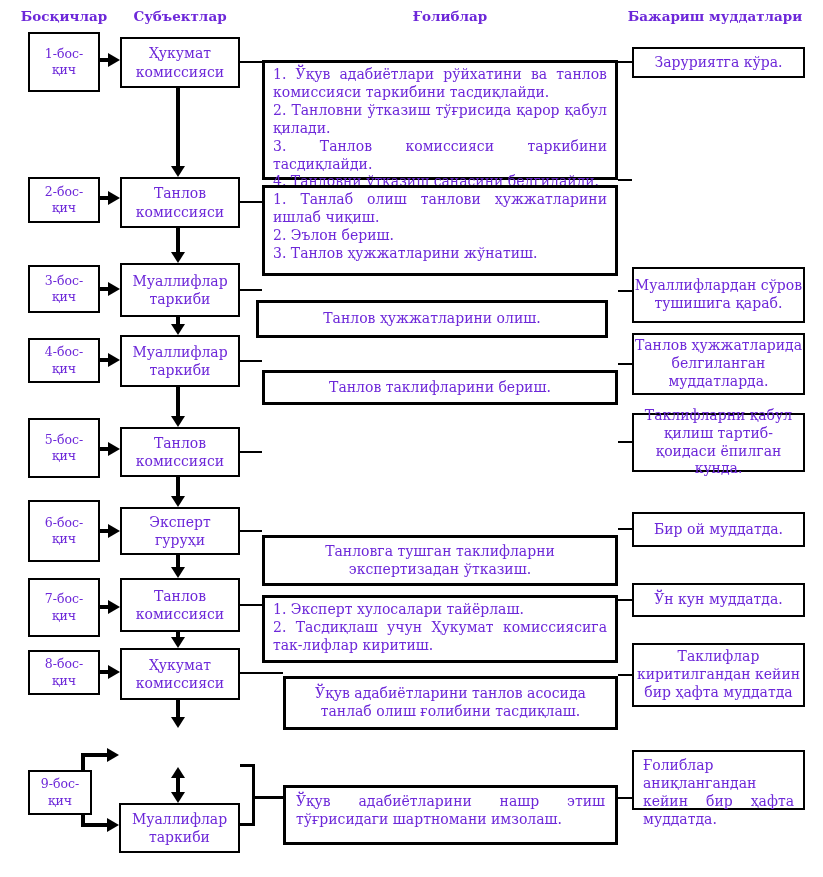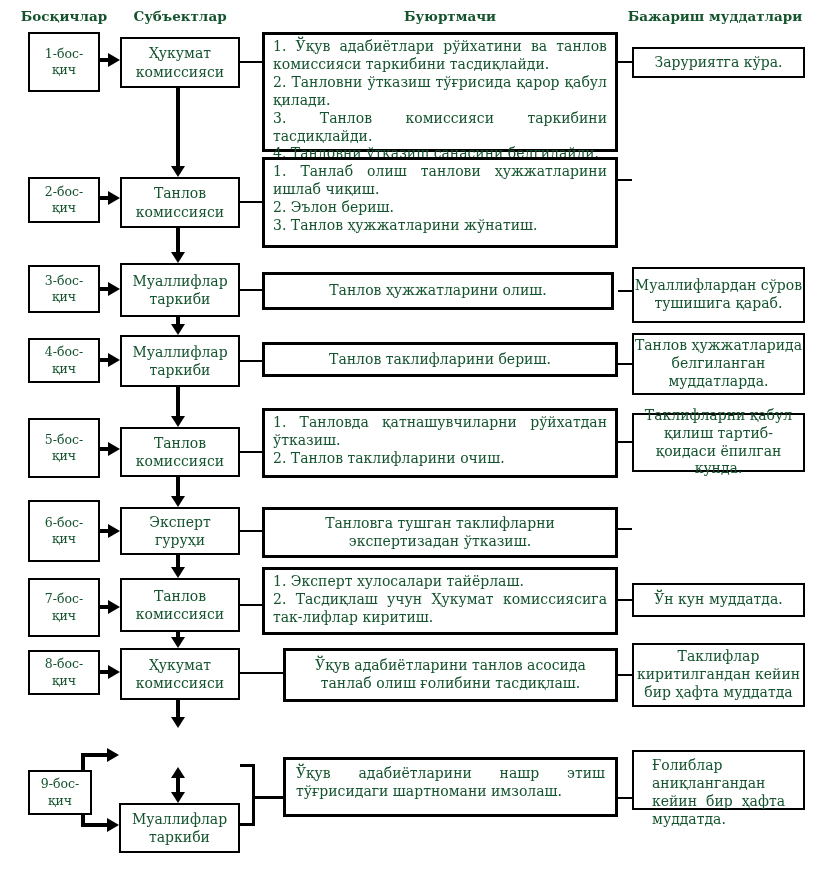--- a/index.html
+++ b/index.html
@@ -1,46 +1,46 @@
 <!DOCTYPE html>
 <html><head>
 <meta charset="utf-8">
 <style>
   html,body{margin:0;padding:0;background:#ffffff;}
   #canvas{
     position:relative;width:823px;height:877px;background:#ffffff;
-    font-family:"DejaVu Serif","Liberation Serif",serif;color:#14532d;
+    font-family:"DejaVu Serif","Liberation Serif",serif;color:#6d28d9;
     overflow:hidden;
   }
   .header{position:absolute;font-weight:bold;font-size:13.5px;text-align:center;}
   .box{
     position:absolute;border:2px solid #000;background:#fff;box-sizing:border-box;
     display:flex;align-items:center;justify-content:center;
     text-align:center;white-space:pre-line;
   }
   .stage{font-size:12.5px;line-height:1.3;}
   .subject{font-size:14px;line-height:1.32;}
-  .activity{border-width:3px;font-size:14px;line-height:1.28;}
+  .activity{border-width:3px;font-size:14px;line-height:1.28;margin-top:28px;}
   .activity.just{display:block;text-align:justify;padding:3px 8px;}
   .deadline{font-size:14px;line-height:1.28;}
   .deadline.just{display:block;text-align:justify;padding:3px 7px;}
   .hline,.vline{position:absolute;background:#000;}
   .tri{position:absolute;width:0;height:0;}
   .tri-r{border-top:7px solid transparent;border-bottom:7px solid transparent;border-left:12px solid #000;}
   .tri-d{border-left:7px solid transparent;border-right:7px solid transparent;border-top:11px solid #000;}
   .tri-u{border-left:7px solid transparent;border-right:7px solid transparent;border-bottom:11px solid #000;}
 </style>
 </head>
 <body>
 
 <div id="canvas">
 
   <div class="header" style="left:14px;top:8px;width:100px;">Босқичлар</div>
   <div class="header" style="left:120px;top:8px;width:120px;">Субъектлар</div>
-  <div class="header" style="left:340px;top:8px;width:220px;">Буюртмачи</div>
+  <div class="header" style="left:340px;top:8px;width:220px;">Ғолиблар</div>
   <div class="header" style="left:625px;top:8px;width:180px;">Бажариш муддатлари</div>
 
   <div class="box stage" style="left:28px;top:32px;width:72px;height:60px;">1-бос-
 қич</div>
   <div class="box subject" style="left:120px;top:37px;width:120px;height:51px;">Ҳукумат
 комиссияси</div>
   <div class="box activity just" style="left:262px;top:32px;width:356px;height:120px;">1. Ўқув адабиётлари рўйхатини ва танлов комиссияси таркибини тасдиқлайди.
 2. Танловни ўтказиш тўғрисида қарор қабул қилади.
 3. Танлов комиссияси таркибини тасдиқлайди.
 4. Танловни ўтказиш санасини белгилайди.</div>
@@ -51,43 +51,42 @@
   <div class="box subject" style="left:120px;top:177px;width:120px;height:51px;">Танлов
 комиссияси</div>
   <div class="box activity just" style="left:262px;top:157px;width:356px;height:91px;">1. Танлаб олиш танлови ҳужжатларини ишлаб чиқиш.
 2. Эълон бериш.
 3. Танлов ҳужжатларини жўнатиш.</div>
 
   <div class="box stage" style="left:28px;top:265px;width:72px;height:48px;">3-бос-
 қич</div>
   <div class="box subject" style="left:120px;top:263px;width:120px;height:54px;">Муаллифлар
 таркиби</div>
-  <div class="box activity" style="left:262px;top:272px;width:352px;height:38px;">Танлов ҳужжатларини олиш.</div>
+  <div class="box activity" style="left:256px;top:272px;width:352px;height:38px;">Танлов ҳужжатларини олиш.</div>
   <div class="box deadline" style="left:632px;top:267px;width:173px;height:56px;text-align:center;">Муаллифлардан сўров тушишига қараб.</div>
 
   <div class="box stage" style="left:28px;top:338px;width:72px;height:45px;">4-бос-
 қич</div>
   <div class="box subject" style="left:120px;top:335px;width:120px;height:52px;">Муаллифлар
 таркиби</div>
   <div class="box activity" style="left:262px;top:342px;width:356px;height:35px;">Танлов таклифларини бериш.</div>
   <div class="box deadline" style="left:632px;top:333px;width:173px;height:62px;">Танлов ҳужжатларида белгиланган муддатларда.</div>
 
   <div class="box stage" style="left:28px;top:418px;width:72px;height:60px;">5-бос-
 қич</div>
   <div class="box subject" style="left:120px;top:427px;width:120px;height:50px;">Танлов
 комиссияси</div>
-  <div class="box activity just" style="left:262px;top:408px;width:356px;height:70px;">1.  Танловда  қатнашувчиларни  рўйхатдан ўтказиш.
-2. Танлов таклифларини очиш.</div>
   <div class="box deadline" style="left:632px;top:413px;width:173px;height:59px;">Таклифларни қабул қилиш тартиб-қоидаси ёпилган кунда.</div>
 
   <div class="box stage" style="left:28px;top:500px;width:72px;height:62px;">6-бос-
 қич</div>
   <div class="box subject" style="left:120px;top:507px;width:120px;height:48px;">Эксперт
 гуруҳи</div>
   <div class="box activity" style="left:262px;top:507px;width:356px;height:51px;padding:0 30px;">Танловга тушган таклифларни экспертизадан ўтказиш.</div>
+  <div class="box deadline" style="left:632px;top:512px;width:173px;height:35px;">Бир ой муддатда.</div>
 
   <div class="box stage" style="left:28px;top:578px;width:72px;height:59px;">7-бос-
 қич</div>
   <div class="box subject" style="left:120px;top:578px;width:120px;height:54px;">Танлов
 комиссияси</div>
   <div class="box activity just" style="left:262px;top:567px;width:356px;height:68px;">1. Эксперт хулосалари тайёрлаш.
 2. Тасдиқлаш учун Ҳукумат комиссиясига так-лифлар киритиш.</div>
   <div class="box deadline" style="left:632px;top:583px;width:173px;height:34px;">Ўн  кун муддатда.</div>
 
   <div class="box stage" style="left:28px;top:650px;width:72px;height:45px;">8-бос-
@@ -95,21 +94,21 @@
   <div class="box subject" style="left:120px;top:648px;width:120px;height:52px;">Ҳукумат
 комиссияси</div>
   <div class="box activity" style="left:283px;top:648px;width:335px;height:54px;padding:6px 20px;">Ўқув адабиётларини танлов асосида танлаб олиш ғолибини тасдиқлаш.</div>
   <div class="box deadline" style="left:632px;top:643px;width:173px;height:64px;">Таклифлар киритилгандан кейин бир ҳафта муддатда</div>
 
   <div class="box stage" style="left:28px;top:770px;width:64px;height:45px;">9-бос-
 қич</div>
   <div class="box subject" style="left:119px;top:803px;width:121px;height:50px;">Муаллифлар
 таркиби</div>
   <div class="box activity just" style="left:283px;top:757px;width:335px;height:60px;padding:5px 10px;">Ўқув адабиётларини нашр этиш тўғрисидаги шартномани имзолаш.</div>
-  <div class="box deadline just" style="left:632px;top:750px;width:173px;height:60px;padding:5px 18px;">Ғолиблар аниқлангандан кейин бир ҳафта муддатда.</div>
+  <div class="box deadline just" style="left:632px;top:750px;width:173px;height:60px;padding:5px 9px;">Ғолиблар аниқлангандан кейин бир ҳафта муддатда.</div>
 
   <div class="hline" style="left:100px;top:58px;width:10px;height:4px;"></div>
   <div class="tri tri-r" style="left:108px;top:53px;"></div>
   <div class="hline" style="left:100px;top:196px;width:10px;height:4px;"></div>
   <div class="tri tri-r" style="left:108px;top:191px;"></div>
   <div class="hline" style="left:100px;top:287px;width:10px;height:4px;"></div>
   <div class="tri tri-r" style="left:108px;top:282px;"></div>
   <div class="hline" style="left:100px;top:358px;width:10px;height:4px;"></div>
   <div class="tri tri-r" style="left:108px;top:353px;"></div>
   <div class="hline" style="left:100px;top:447px;width:10px;height:4px;"></div>

